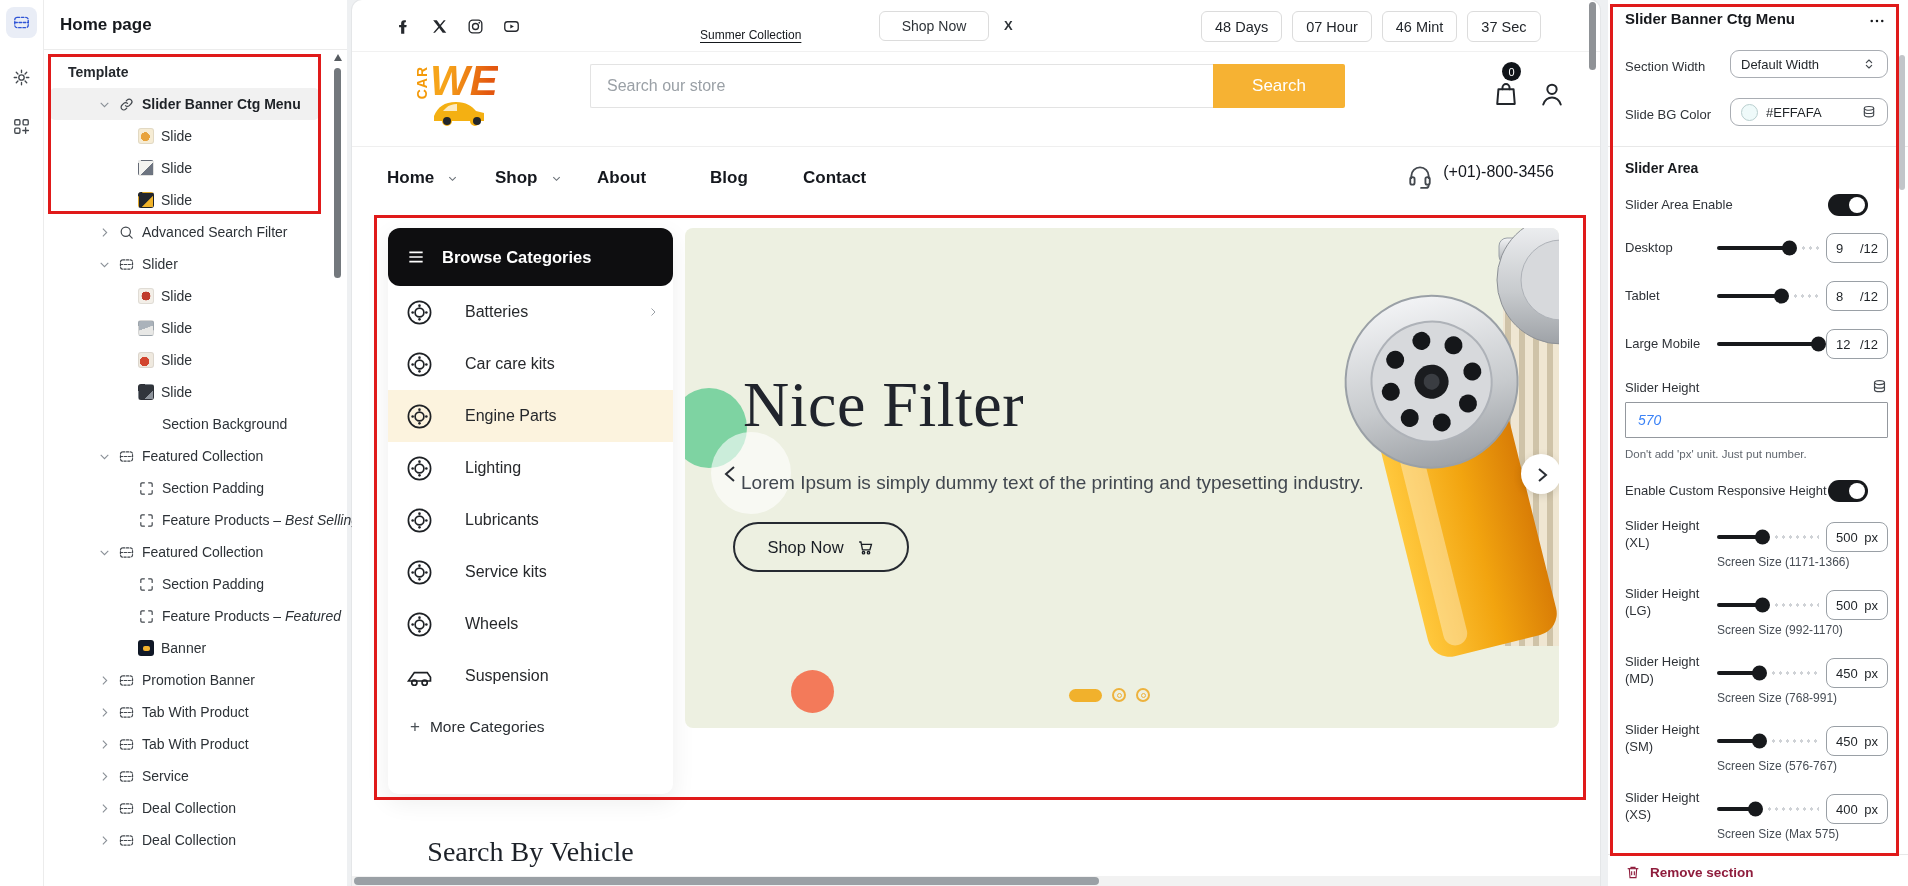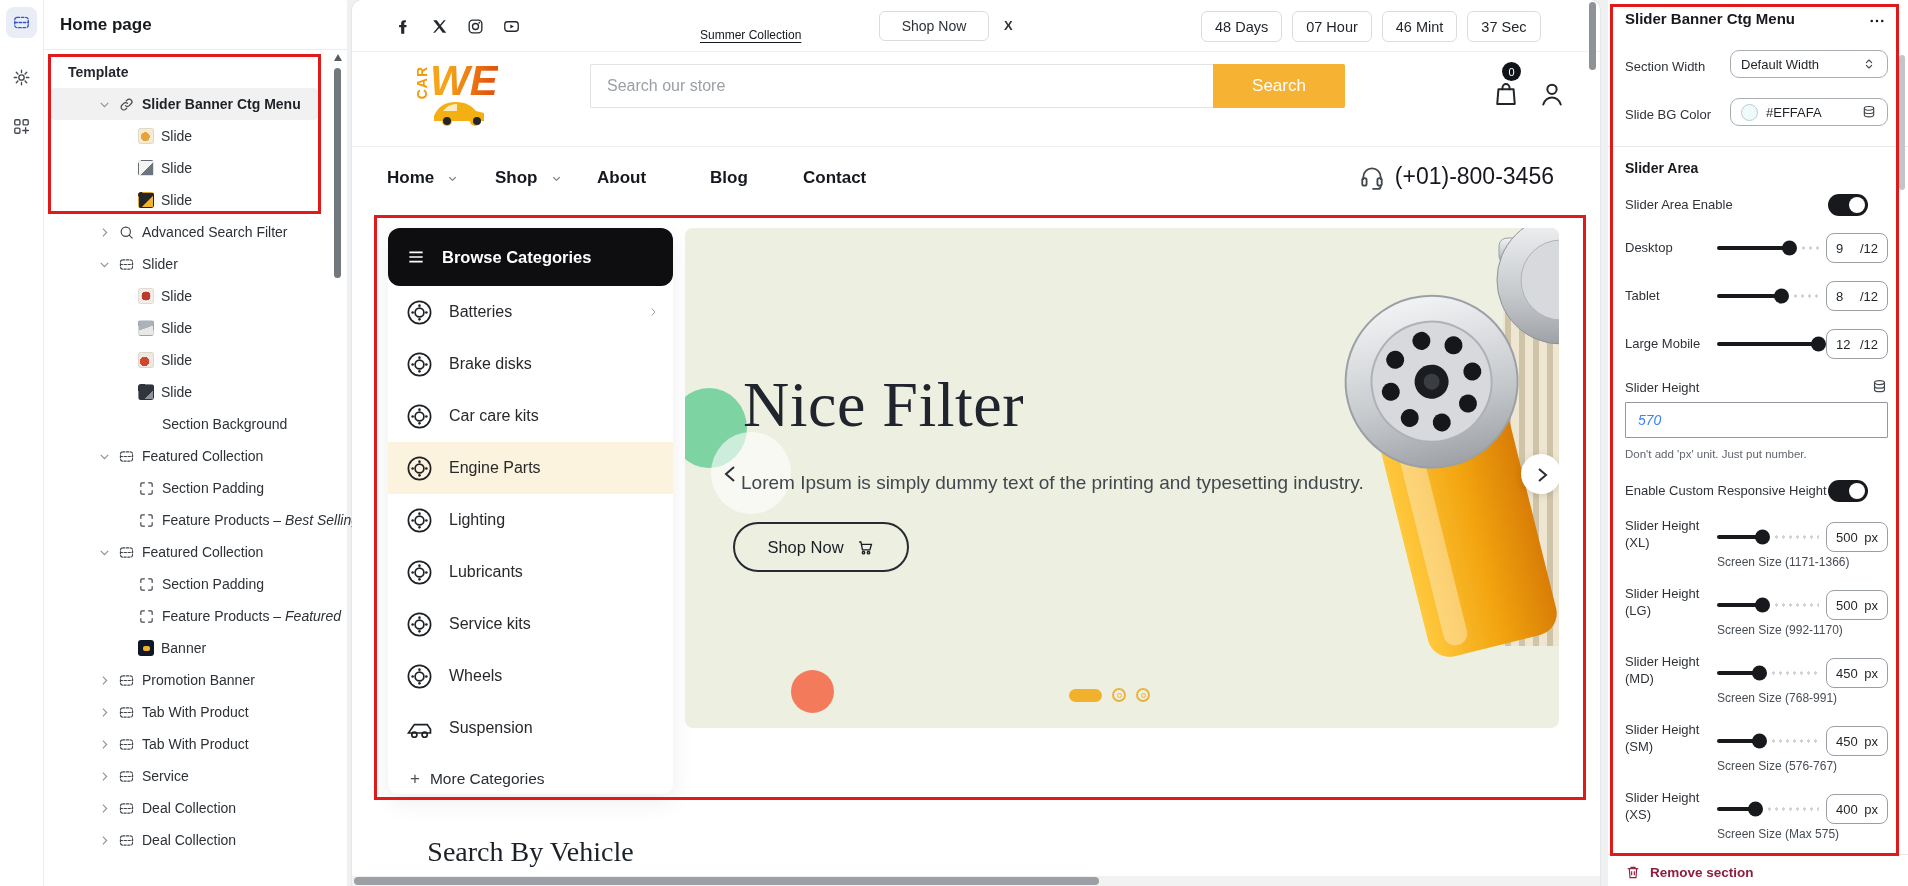--- a/index.html
+++ b/index.html
@@ -52,27 +52,27 @@
   .logo-carimg{position:absolute;left:16px;top:34px;width:70px;height:32px;}
   .srch{position:absolute;left:238px;top:12px;width:623px;height:44px;border:1px solid #e3e3e3;border-right:none;border-radius:2px 0 0 2px;padding:0 16px;font-size:16px;color:#33383d;outline:none;font-family:"Liberation Sans",sans-serif;}
   .srch::placeholder{color:#9aa0a6;}
   .srchbtn{position:absolute;left:861px;top:12px;width:132px;height:44px;background:#f6b233;border:none;border-radius:0 2px 2px 0;color:#fff;font-size:17px;font-weight:500;cursor:pointer;font-family:"Liberation Sans",sans-serif;}
   .cart{position:absolute;left:1140px;top:28px;width:28px;height:28px;}
   .badge{position:absolute;left:1150px;top:10px;width:19px;height:19px;border-radius:50%;background:#101419;color:#fff;font-size:11px;display:flex;align-items:center;justify-content:center;}
   .user{position:absolute;left:1186px;top:28px;width:28px;height:28px;}
   .pv-nav{position:absolute;left:0;top:147px;width:100%;height:64px;}
   .nitem{position:absolute;top:21px;font-size:17px;font-weight:700;color:#15181e;display:flex;align-items:center;gap:13px;cursor:pointer;}
   .nitem svg{width:11px;height:11px;stroke:#6a7077;stroke-width:2.4;fill:none;}
-  .phone{position:absolute;right:46px;top:16px;display:flex;align-items:flex-end;gap:10px;font-size:23px;font-weight:500;color:#15181e;}
+  .phone{position:absolute;right:46px;top:16px;display:flex;align-items:flex-start;gap:10px;font-size:16px;font-weight:500;color:#15181e;}
   .phone svg{width:26px;height:26px;}
   
   .cat{position:absolute;left:36px;top:228px;width:285px;height:566px;background:#fff;border-radius:10px;box-shadow:0 8px 24px rgba(0,0,0,.07);}
   .cat-h{height:58px;background:#0e0e10;border-radius:12px;display:flex;align-items:center;gap:16px;padding-left:18px;color:#fff;font-size:16.5px;font-weight:700;}
   .cat-h svg{width:20px;height:20px;stroke:#fff;stroke-width:2;fill:none;}
-  .citem{height:52px;display:flex;align-items:center;gap:14px;padding-left:16px;font-size:16px;color:#26282b;cursor:pointer;position:relative;}
+  .citem{height:52px;display:flex;align-items:center;gap:30px;padding-left:16px;font-size:16px;color:#26282b;cursor:pointer;position:relative;}
   .citem.hl{background:#fcf3de;}
   .citem svg.cc{width:31px;height:31px;stroke:#1e2125;stroke-width:1.3;fill:none;flex:none;}
   .citem .arr{position:absolute;right:14px;width:12px;height:12px;stroke:#9aa0a6;stroke-width:2;fill:none;}
   .cmore{height:50px;display:flex;align-items:center;gap:10px;padding-left:22px;font-size:15.5px;color:#2a2e33;cursor:pointer;}
   .cmore .plus{font-size:17px;color:#4a5056;}
   
   .hero{position:absolute;left:333px;top:228px;width:874px;height:500px;background:#edf0e1;border-radius:8px;overflow:hidden;}
   .h-green{position:absolute;left:-14px;top:160px;width:76px;height:80px;border-radius:50%;background:#7ed3a2;}
   .h-white{position:absolute;left:26px;top:204px;width:80px;height:82px;border-radius:50%;background:rgba(255,255,255,.6);}
   .h-prev{position:absolute;left:34px;top:234px;width:24px;height:24px;stroke:#2a2e35;stroke-width:2;fill:none;cursor:pointer;}
@@ -520,26 +520,20 @@
           </svg>
         <span>Batteries</span>
         <svg class="arr">
             <use href="#i-cr"></use>
           </svg>
       </div>
       <div class="citem">
           <svg class="cc">
             <use href="#i-cat"></use>
           </svg>
-          <span>Brake disks</span>
-        </div>
-      <div class="citem">
-          <svg class="cc">
-            <use href="#i-cat"></use>
-          </svg>
           <span>Car care kits</span>
         </div>
       <div class="citem hl">
           <svg class="cc">
             <use href="#i-cat"></use>
           </svg>
           <span>Engine Parts</span>
         </div>
       <div class="citem">
           <svg class="cc">

